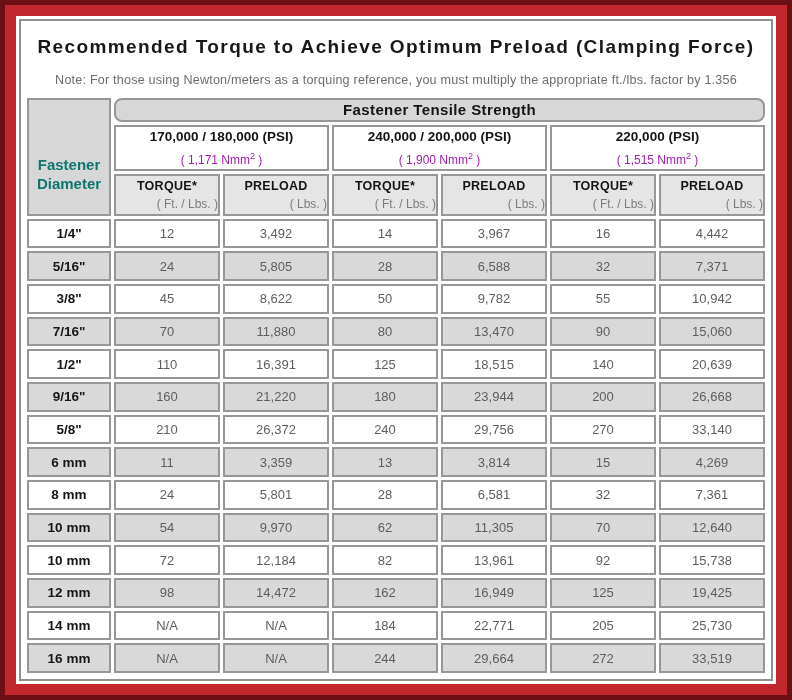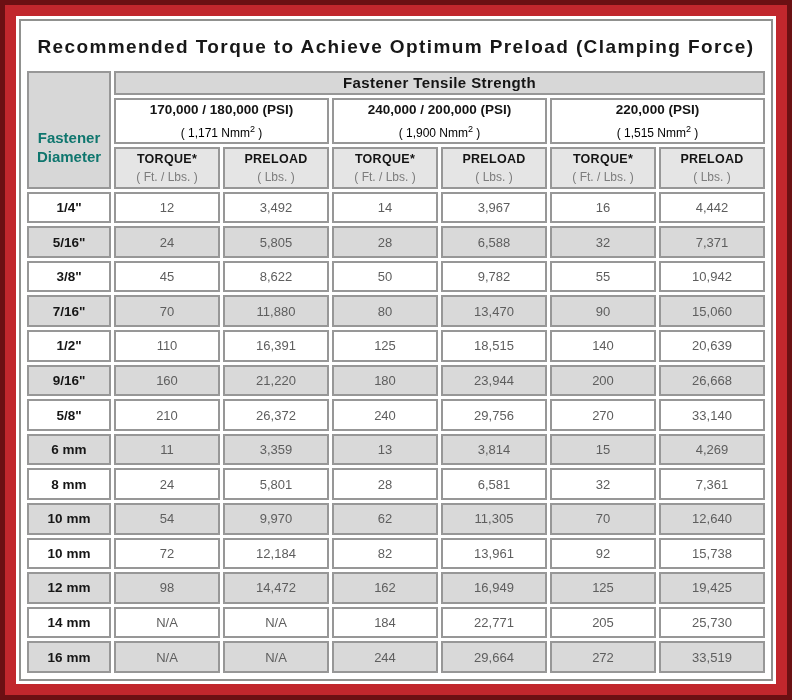--- a/index.html
+++ b/index.html
@@ -11,46 +11,47 @@
     background:#fff;display:flex;flex-direction:column;padding:0 3px 3px;}
   .title-block{text-align:center;padding:13px 8px 8px;}
   .page-title{font-size:19px;font-weight:bold;color:#181818;letter-spacing:1.4px;line-height:1.35;}
   .page-title sup{font-size:11px;vertical-align:super;}
   .note-text{margin-top:13px;font-size:12.6px;color:#6d6d6d;letter-spacing:0.2px;}
   .table-wrap{flex:1;overflow:hidden;}
   table{width:100%;height:100%;border-collapse:separate;border-spacing:3px;table-layout:fixed;}
   td{box-sizing:border-box;border:2px solid #979797;text-align:center;vertical-align:middle;
      overflow:hidden;padding:0;}
   td.tensile{height:24px;background:#d7d7d7;font-weight:bold;font-size:15px;color:#141414;
-     letter-spacing:0.4px;}
+     letter-spacing:0.4px;border-radius:8px;}
   td.dia-head{background:#d7d7d7;vertical-align:bottom;padding-bottom:20px;font-weight:bold;
      font-size:15px;color:#0f766e;line-height:1.3;}
   td.psi{height:46px;background:#ffffff;}
   .psi-main{font-weight:bold;font-size:13.5px;color:#141414;}
-  .psi-sub{margin-top:7px;font-size:12px;color:#000000;}
+  .psi-sub{margin-top:7px;font-size:12px;color:#a21caf;}
   .psi-sub sup{font-size:9px;vertical-align:super;}
   td.colhead{height:42px;background:#e5e5e5;}
   .ch-main{font-weight:bold;font-size:12.5px;color:#141414;letter-spacing:0.3px;}
-  .ch-sub{margin-top:4px;font-size:12px;color:#7c7c7c;}
+  .ch-sub{margin-top:4px;font-size:12px;color:#7c7c7c;text-align:right;}
   tbody td{height:22px;font-size:13px;color:#5e5e5e;}
   tbody td.dia{font-weight:bold;color:#161616;font-size:13.5px;}
   tbody tr:nth-child(odd) td{background:#ffffff;}
   tbody tr:nth-child(even) td{background:#d9d9d9;}
 </style>
 </head>
 <body>
 
 <div class="outer-frame">
  <div class="white-pad">
   <div class="content-panel">
 
     <div class="title-block">
       <div class="page-title">
         <div>Recommended Torque to Achieve Optimum Preload (Clamping Force)</div>
       </div>
+      <div class="note-text">Note: For those using Newton/meters as a torquing reference, you must multiply the appropriate ft./lbs. factor by 1.356</div>
     </div>
 
     <div class="table-wrap">
     <table>
       <colgroup>
               <col style="width:84px">
               <col>
               <col>
               <col>
               <col>

